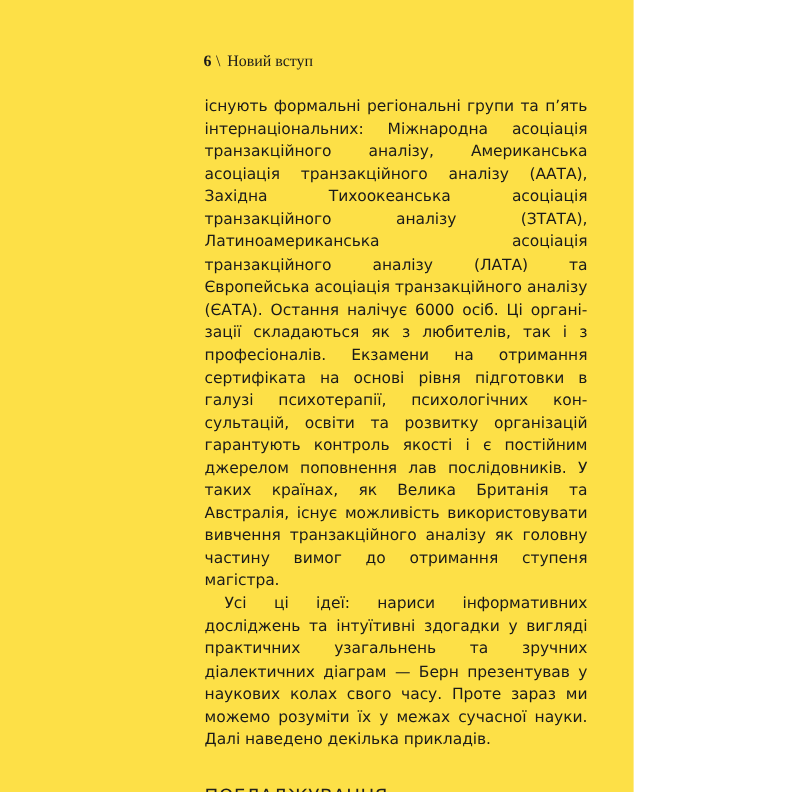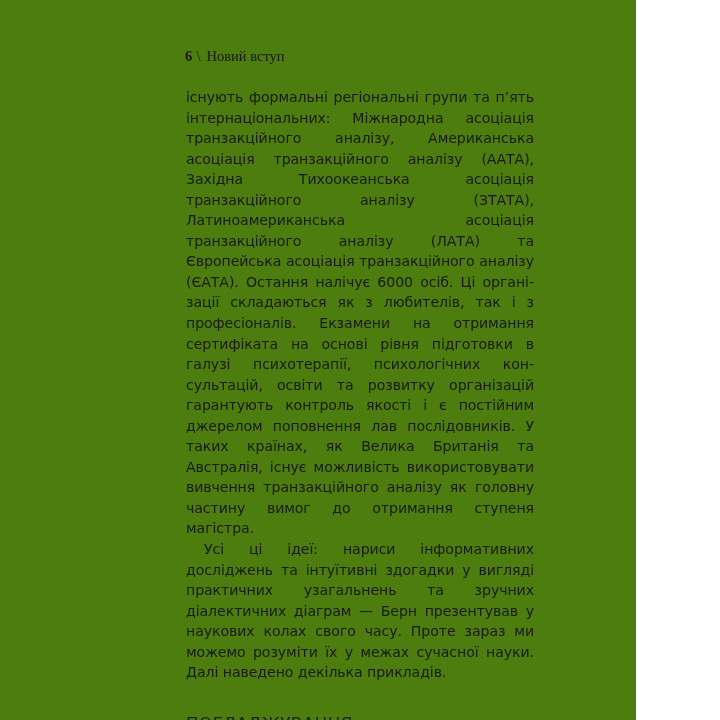--- a/index.html
+++ b/index.html
@@ -9,23 +9,23 @@
   body {
     width: 720px;
     height: 720px;
     background: #ffffff;
     font-family: "DejaVu Sans", sans-serif;
     overflow: hidden;
   }
 
   .page {
     position: relative;
-    width: 636px;
+    width: 576px;
     height: 720px;
-    background: #4d7c0f;
+    background: #fde047;
     box-sizing: border-box;
   }
 
   .content-column {
     position: absolute;
     left: 186px;
     top: 0;
     width: 348px;
   }
 

